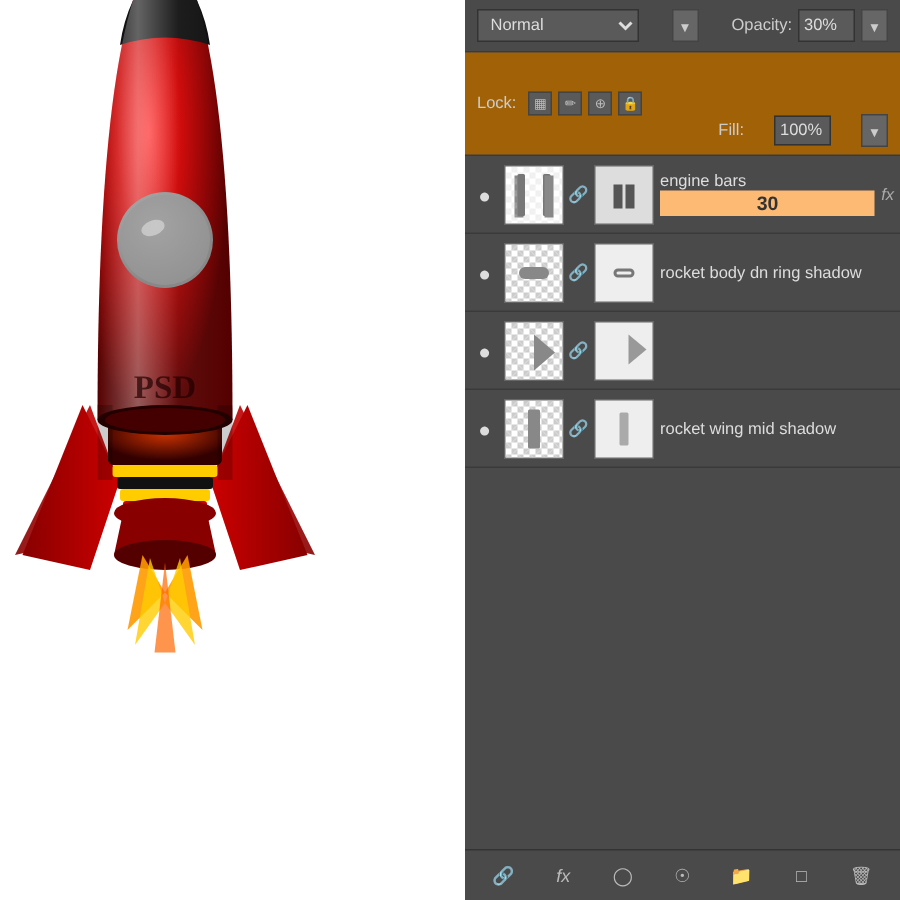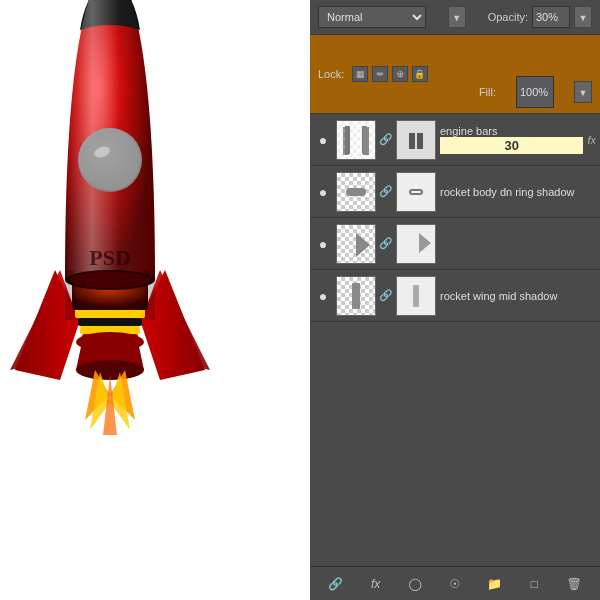--- a/index.html
+++ b/index.html
@@ -110,21 +110,21 @@
       margin-top: 36px;
     }
 
     .fill-value {
       background: #5a5a5a;
       border: 1px solid #333;
       color: #ddd;
       font-size: 11px;
       width: 38px;
       padding: 1px 3px;
-      height: 32px;
+      height: 20px;
     }
 
     .layers-list {
       flex: 1;
       overflow-y: auto;
       background: #4a4a4a;
     }
 
     .layer-item {
       display: flex;
@@ -186,21 +186,21 @@
       flex-direction: column;
     }
 
     .layer-name {
       font-size: 11px;
       color: #ddd;
       white-space: nowrap;
     }
 
     .layer-badge {
-      background: #fef9c3;
+      background: #fdba74;
       color: #333;
       font-size: 13px;
       font-weight: bold;
       padding: 1px 6px;
       display: inline-block;
       min-width: 28px;
       text-align: center;
     }
 
     .layer-fx {

